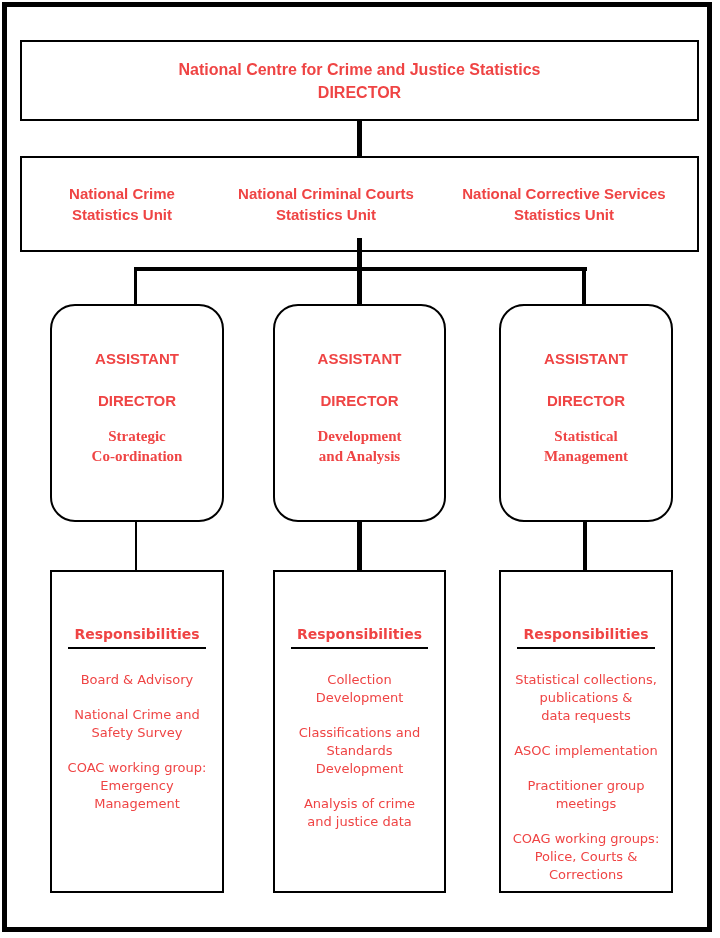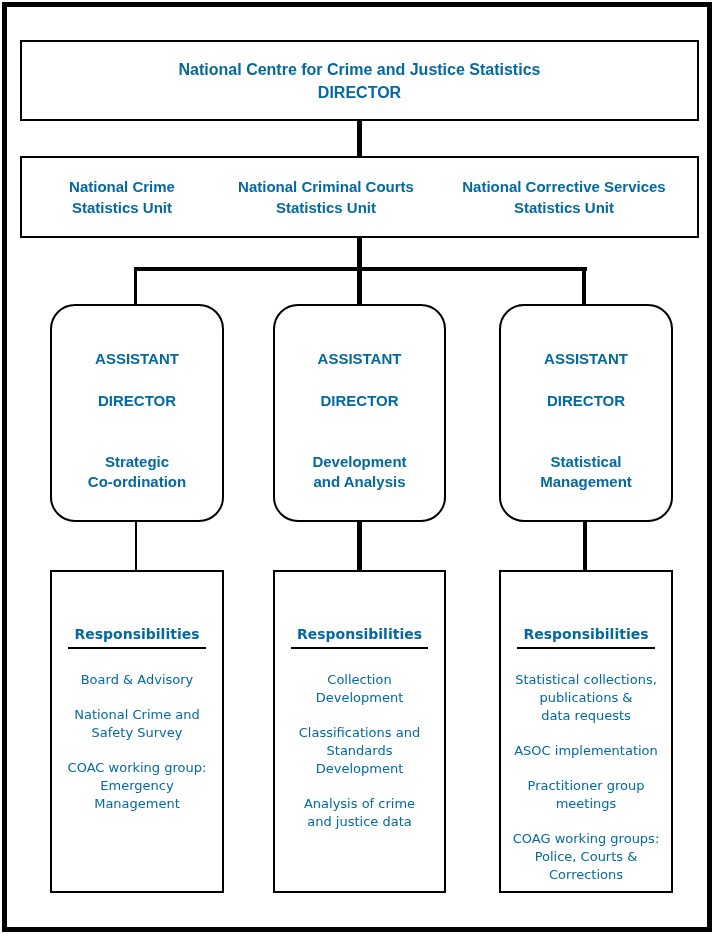--- a/index.html
+++ b/index.html
@@ -6,21 +6,21 @@
     margin: 0;
     padding: 0;
     background: #ffffff;
   }
   .canvas {
     position: relative;
     width: 720px;
     height: 938px;
     background: #ffffff;
     font-family: "Liberation Sans", sans-serif;
-    color: #0369a1;
+    color: #ef4444;
     overflow: hidden;
   }
   .outer-border {
     position: absolute;
     left: 2px;
     top: 2px;
     width: 710px;
     height: 930px;
     border: 5px solid #000000;
     box-sizing: border-box;
@@ -40,21 +40,21 @@
   .director-box {
     left: 20px; top: 40px; width: 679px; height: 81px;
     display: flex; flex-direction: column;
     align-items: center; justify-content: center;
     text-align: center;
     font-weight: bold; font-size: 16px; line-height: 23px;
   }
 
   
   .units-box {
-    left: 20px; top: 156px; width: 679px; height: 82px;
+    left: 20px; top: 156px; width: 679px; height: 96px;
   }
   .unit-label {
     position: absolute;
     top: 50%;
     transform: translate(-50%, -50%);
     text-align: center;
     font-weight: bold; font-size: 15px; line-height: 21px;
     white-space: nowrap;
   }
   .unit-1 { left: 100px; }
@@ -76,21 +76,21 @@
     top: 304px; height: 218px;
     text-align: center;
     font-weight: bold; font-size: 15px; line-height: 18px;
     padding-top: 44px;
     border-radius: 25px;
   }
   .ad-1 { left: 50px;  width: 174px; }
   .ad-2 { left: 273px; width: 173px; }
   .ad-3 { left: 499px; width: 174px; }
   .ad-title2 { margin-top: 24px; }
-  .ad-specialty { margin-top: 42px; line-height: 20px; }
+  .ad-specialty { margin-top: 16px; line-height: 20px; font-family: Liberation Serif, serif; }
 
   
   .resp-box {
     top: 570px; height: 323px;
     text-align: center;
     font-family: "DejaVu Sans", sans-serif;
     font-size: 13px; line-height: 18px;
     padding-top: 52px;
   }
   .resp-1 { left: 50px;  width: 174px; }

